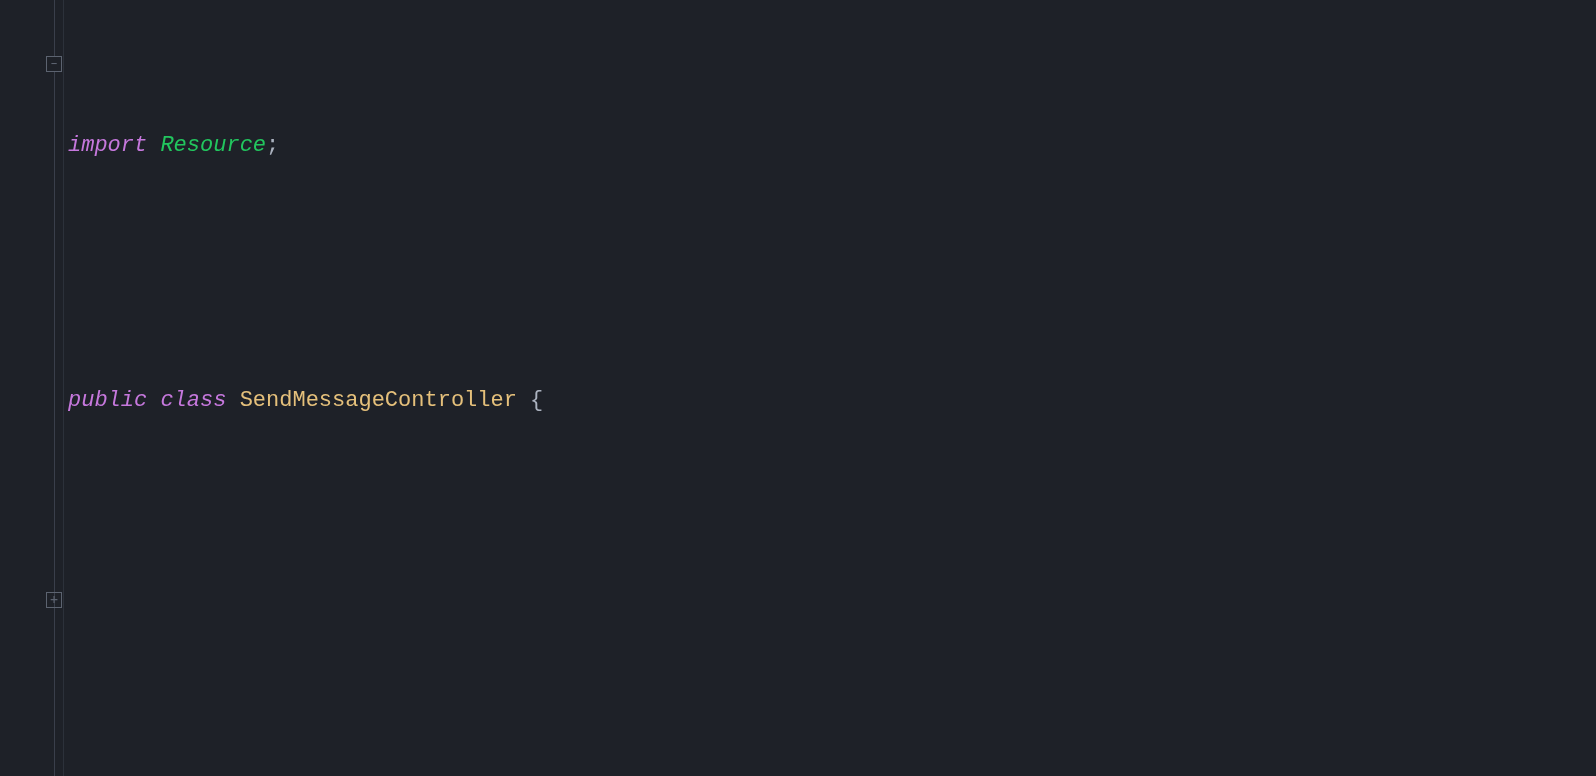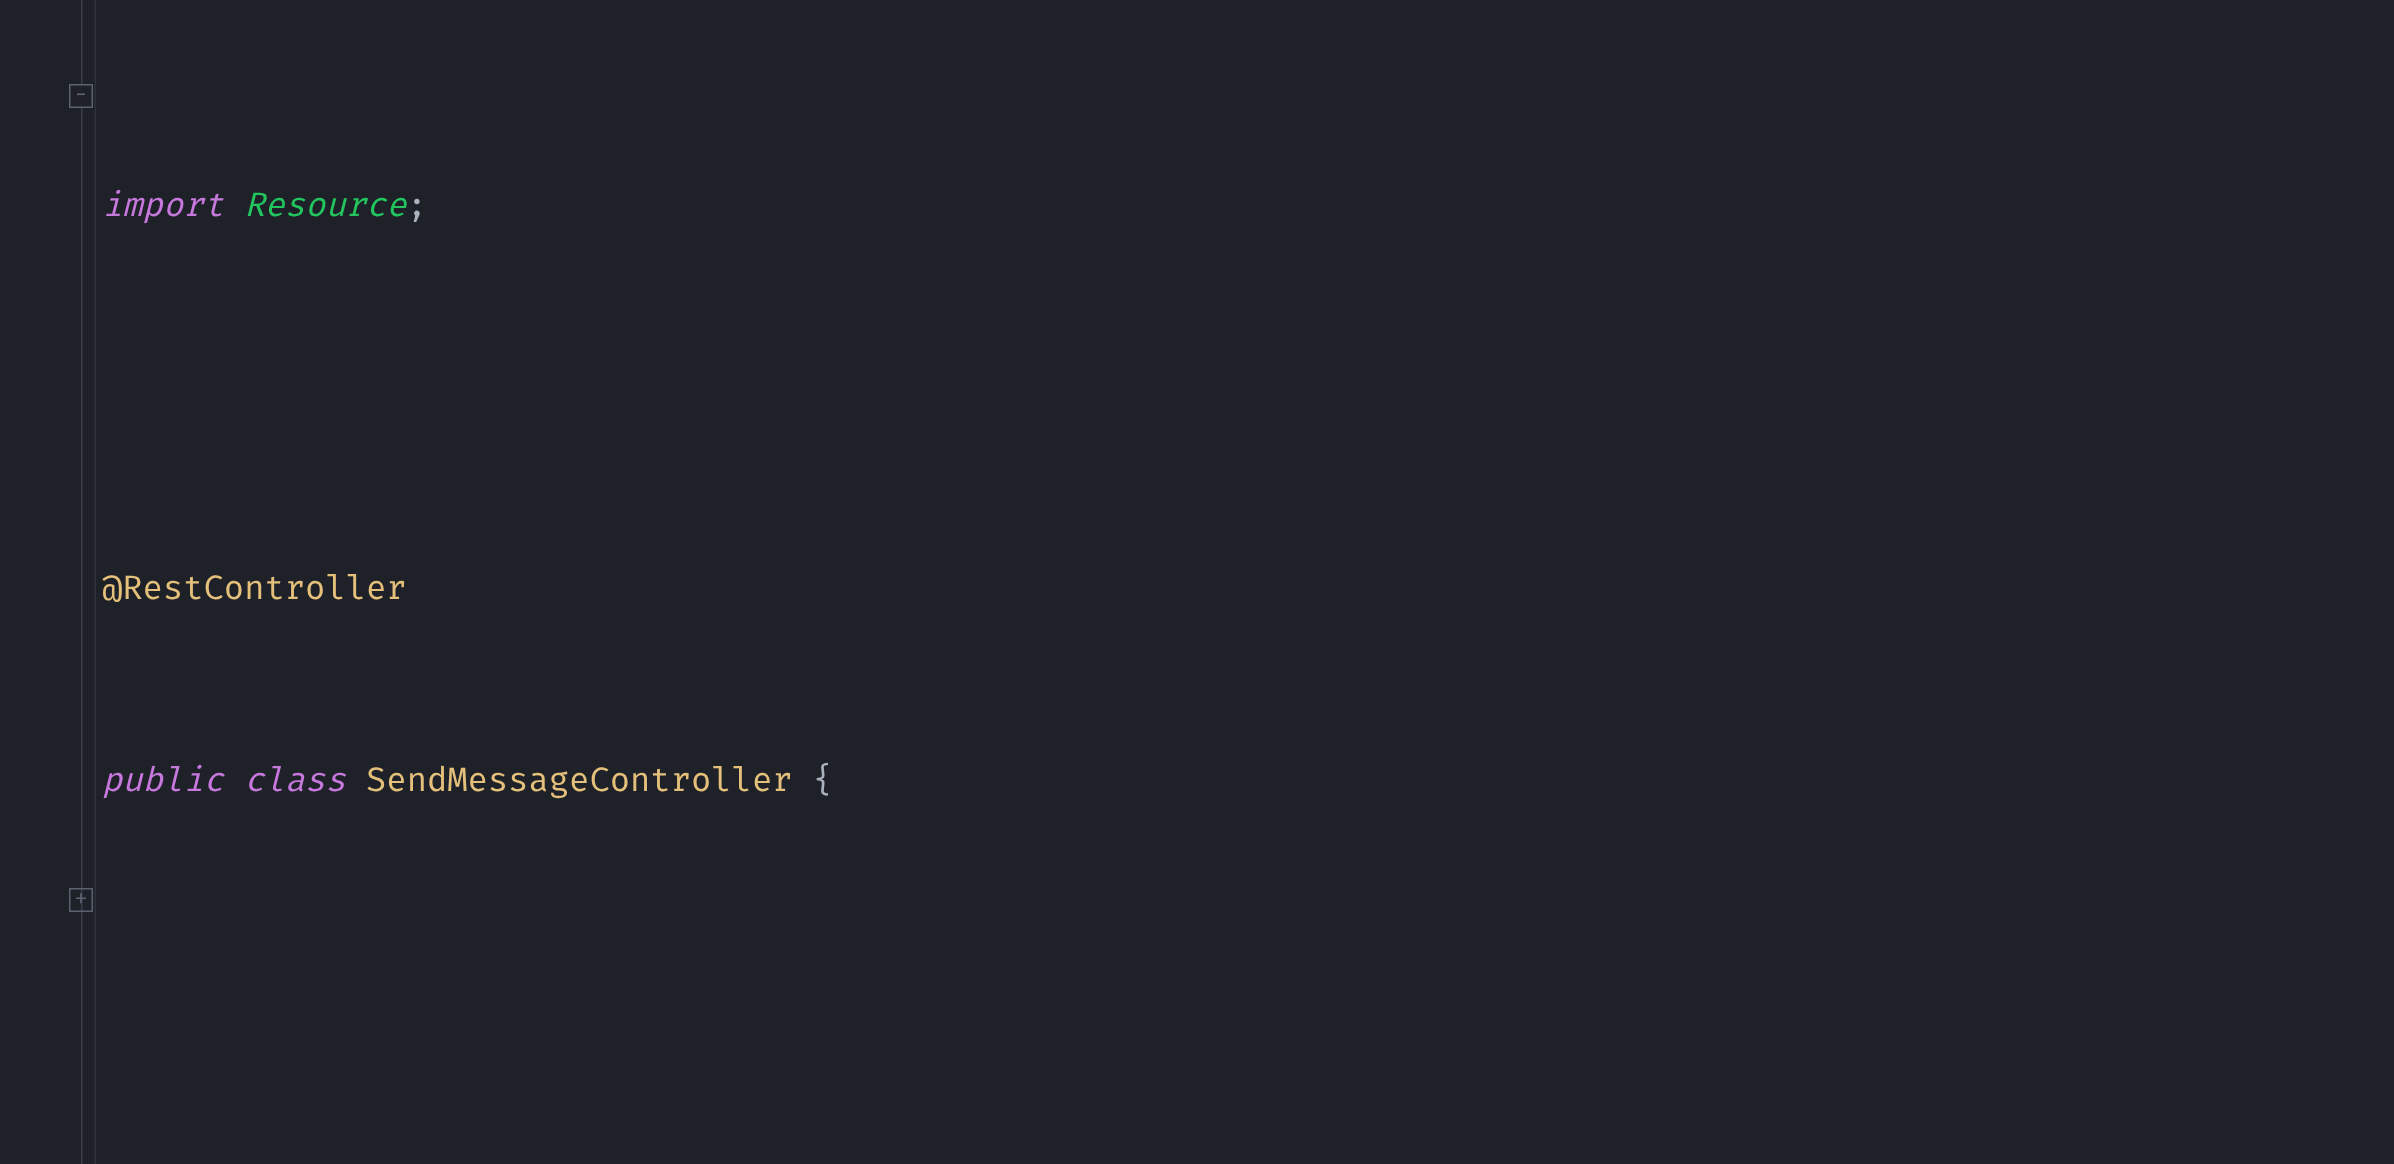--- a/index.html
+++ b/index.html
@@ -84,36 +84,35 @@
   .brace { color: #abb2bf; }
   .doc-bar {
     display: inline-block;
     width: 3px;
     height: 30px;
     background: #4b5263;
     vertical-align: middle;
     margin-right: 24px;
   }
   .doc-text { color: #5c6370; font-style: normal; font-size: 20px; }
-  .line { height: 53px; display: flex; align-items: flex-start; }
+  .line { height: 53px; display: flex; align-items: center; font-family: Liberation Mono, monospace; }
 </style>
 </head>
 <body>
 
 <div class="gutter">
   <div class="fold-line-top"></div>
   <div class="gutter-icon fold-minus"></div>
   <div class="fold-line-bottom"></div>
   <div class="gutter-icon fold-plus"></div>
 </div>
 
 <div class="code">
   <div class="line"><span class="kw-import">import</span><span> </span><span class="cls">Resource</span><span class="semi">;</span></div>
   <div class="line"></div>
-  <div class="line"><span class="annotation">@RestController</span></div>
   <div class="line"><span class="kw">public</span><span> </span><span class="kw">class</span><span> </span><span class="name-class">SendMessageController</span><span> </span><span class="brace">{</span></div>
   <div class="line"></div>
   
   
   
   
   
   
 </div>
 

